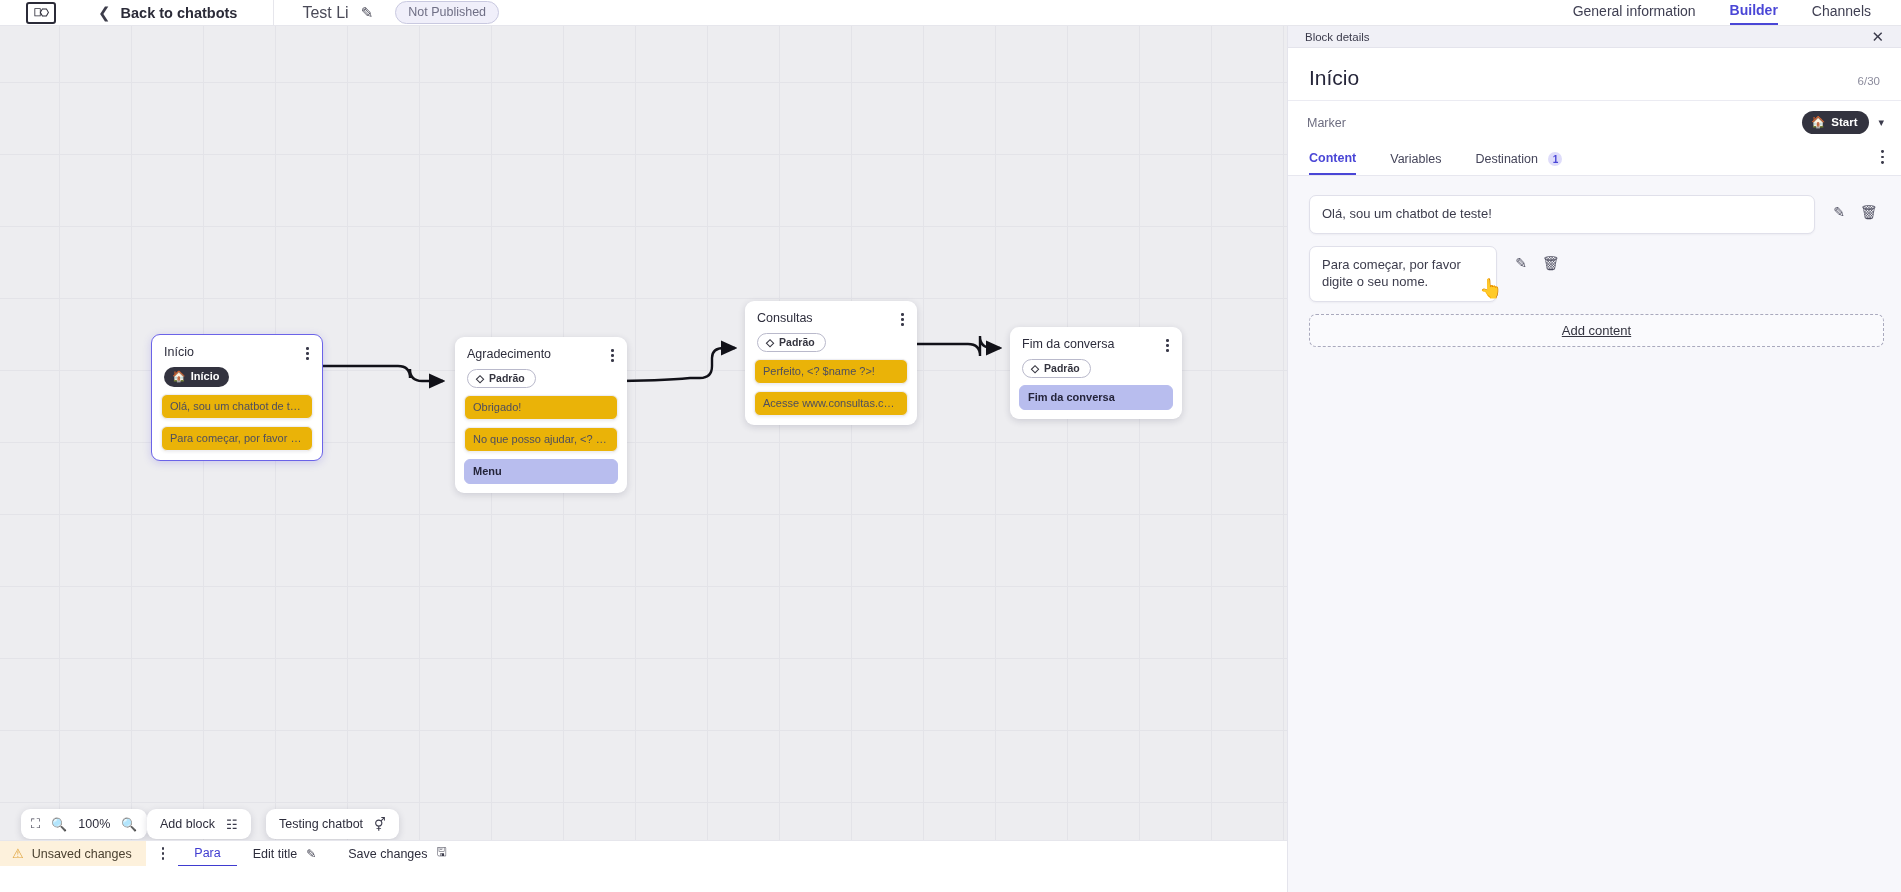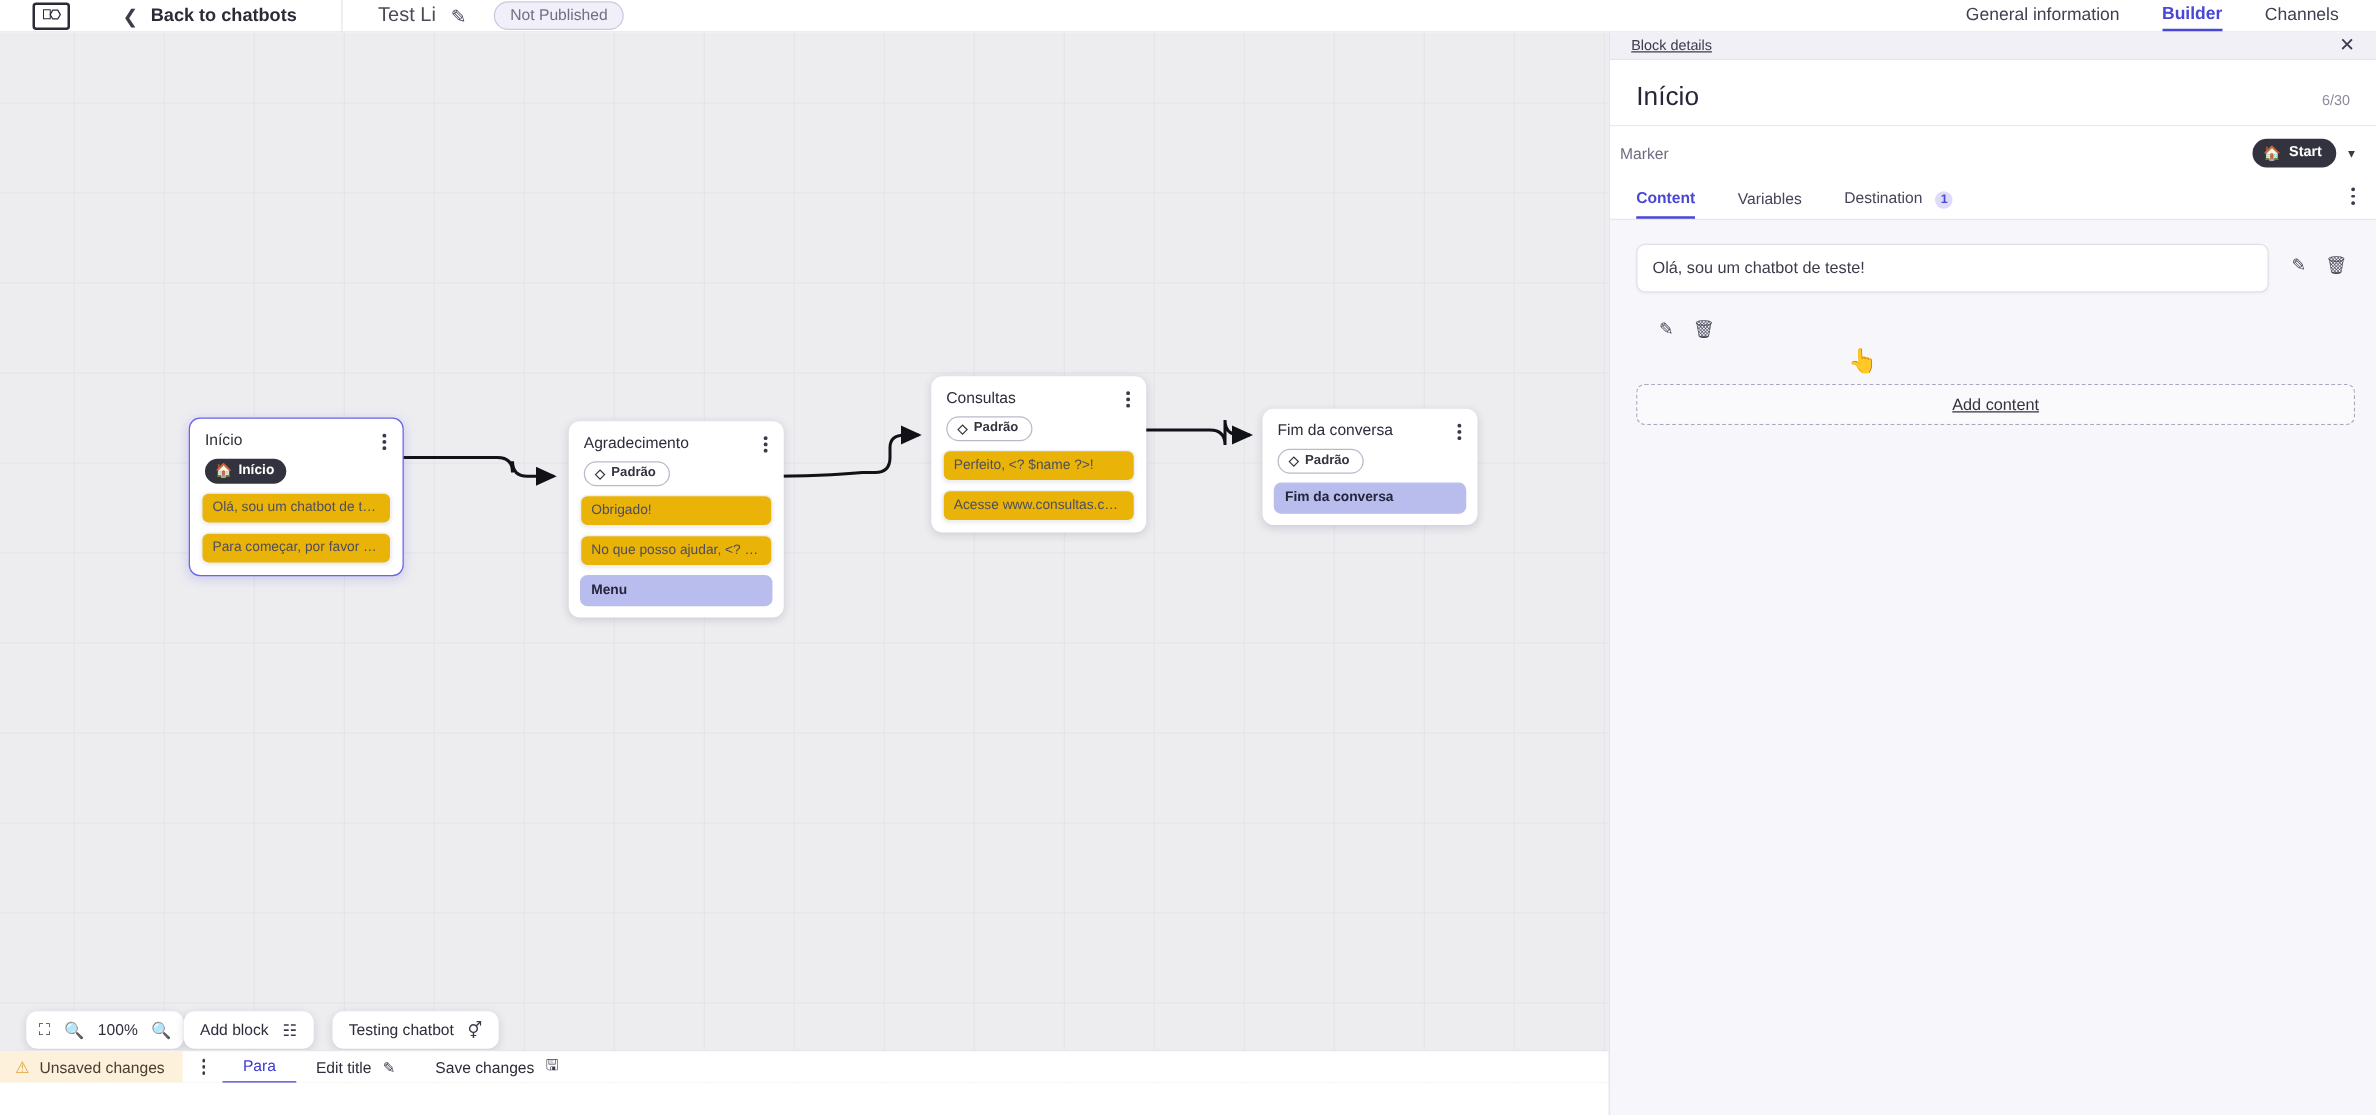--- a/index.html
+++ b/index.html
@@ -117,30 +117,30 @@
 
   
   .panel {
     position: absolute; top: 26px; right: 0; width: 614px; height: 866px;
     background: #f7f7fb; border-left: 1px solid #e4e4ec;
   }
   .panel-head {
     height: 22px; background: #f0f0f6; border-bottom: 1px solid #e4e4ec;
     display: flex; align-items: center; justify-content: space-between; padding: 0 17px;
   }
-  .panel-head .t { font-size: 11.5px; color: #3b3b4c; text-decoration: underline; }
+  .panel-head .t { font-size: 11.5px; color: #3b3b4c; }
   .panel-head .x { font-size: 15px; color: #3b3b4c; cursor: pointer; line-height: 1; }
   .panel-body { background: #ffffff; margin: 0; }
   .ptitle-row {
     display: flex; align-items: baseline; justify-content: space-between;
     padding: 18px 21px 10px; border-bottom: 1px solid #ebebf2;
   }
   .ptitle { font-size: 21px; color: #26263a; font-weight: 400; }
   .pcount { font-size: 11.5px; color: #8b8b9c; text-align: center; }
-  .marker-row { display: flex; align-items: center; justify-content: space-between; padding: 10px 17px 11px 8px; text-align: center; }
+  .marker-row { display: flex; align-items: center; justify-content: space-between; padding: 10px 17px 11px 19px; text-align: center; }
   .marker-lbl { font-size: 12.5px; color: #6d6d80; }
   .marker-right { display: flex; align-items: center; gap: 9px; }
   .marker-pill {
     display: inline-flex; align-items: center; gap: 6px; background: #33333f; color: #fff;
     border-radius: 12px; padding: 4px 12px 5px 9px; font-size: 11.5px; font-weight: 700;
   }
   .chev { font-size: 11px; color: #3b3b4c; }
   .ptabs { display: flex; align-items: center; padding: 0 17px 0 21px; border-bottom: 1px solid #e7e7ef; }
   .ptab { font-size: 12.5px; color: #45455a; padding: 6px 0 8px; margin-right: 34px; cursor: pointer; }
   .ptab.active { color: #4a46d6; font-weight: 700; border-bottom: 2.5px solid #4a46d6; }
@@ -355,20 +355,21 @@
       </div>
     </div>
 
     <div class="content-area">
       <div class="citem">
         <div class="cbox">Olá, sou um chatbot de teste!</div>
         <span class="cact">✎</span>
         <span class="cact">🗑</span>
       </div>
       <div class="citem">
+        <div class="cbox" style="max-width:188px;">Para começar, por favor digite o seu nome.</div>
         <span class="cact">✎</span>
         <span class="cact">🗑</span>
       </div>
     </div>
 
     <div class="addcontent">Add content</div>
   </div>
 
   <span class="cursor-hand">👆</span>
 </div>

